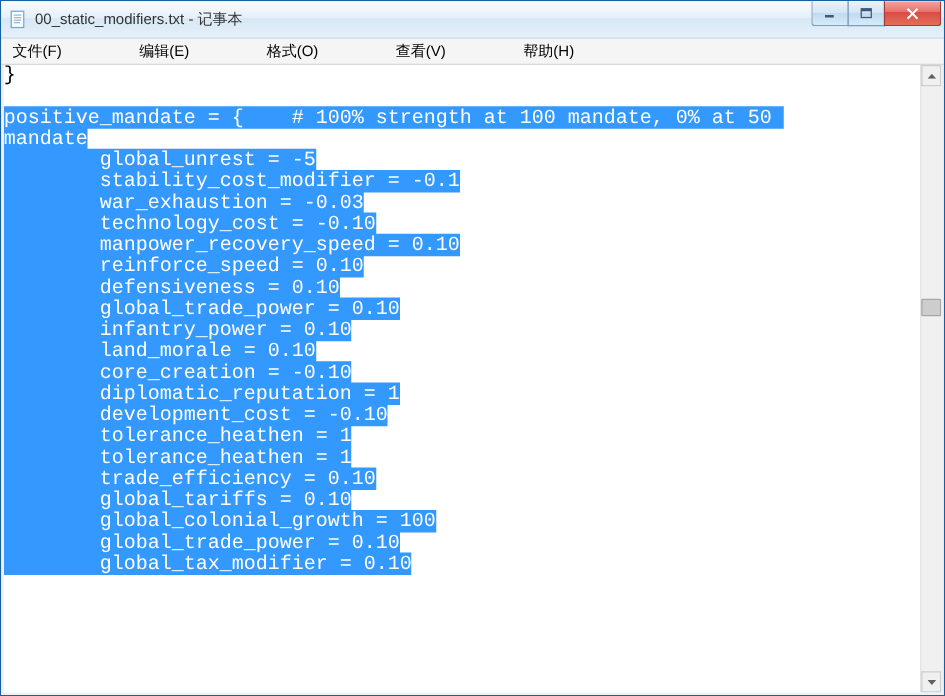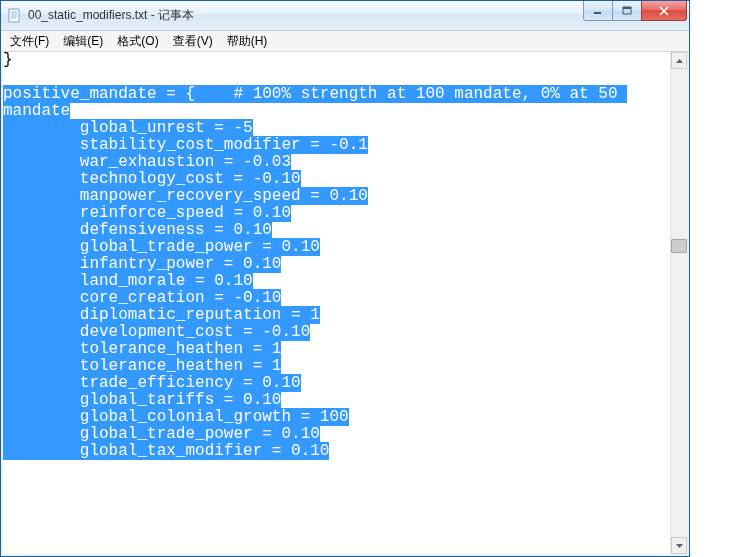--- a/index.html
+++ b/index.html
@@ -4,21 +4,21 @@
 <style>
   * { margin: 0; padding: 0; box-sizing: border-box; }
   body {
     font-family: "Segoe UI", Tahoma, sans-serif;
     background: #fff;
     overflow: hidden;
     width: 756px;
     height: 557px;
   }
   .window {
-    width: 690px;
+    width: 756px;
     height: 557px;
     border: 1px solid #1a5fa0;
     display: flex;
     flex-direction: column;
     background: #fff;
   }
   .titlebar {
     height: 30px;
     background: linear-gradient(to bottom, #f7fbff 0%, #e6f0fa 45%, #d7e7f5 46%, #e6f0fa 100%);
     border-bottom: 1px solid #b8cfe5;
@@ -69,20 +69,21 @@
   }
   .win-btn svg { display: block; }
   .menubar {
     height: 21px;
     background: #f5f5f5;
     border-bottom: 1px solid #d7d7d7;
     display: flex;
     align-items: center;
     padding: 0 2px;
     font-size: 12px;
+    gap: 48px;
   }
   .menu-item {
     padding: 2px 7px;
     color: #000;
     cursor: default;
   }
   .content-wrap {
     flex: 1;
     display: flex;
     overflow: hidden;

